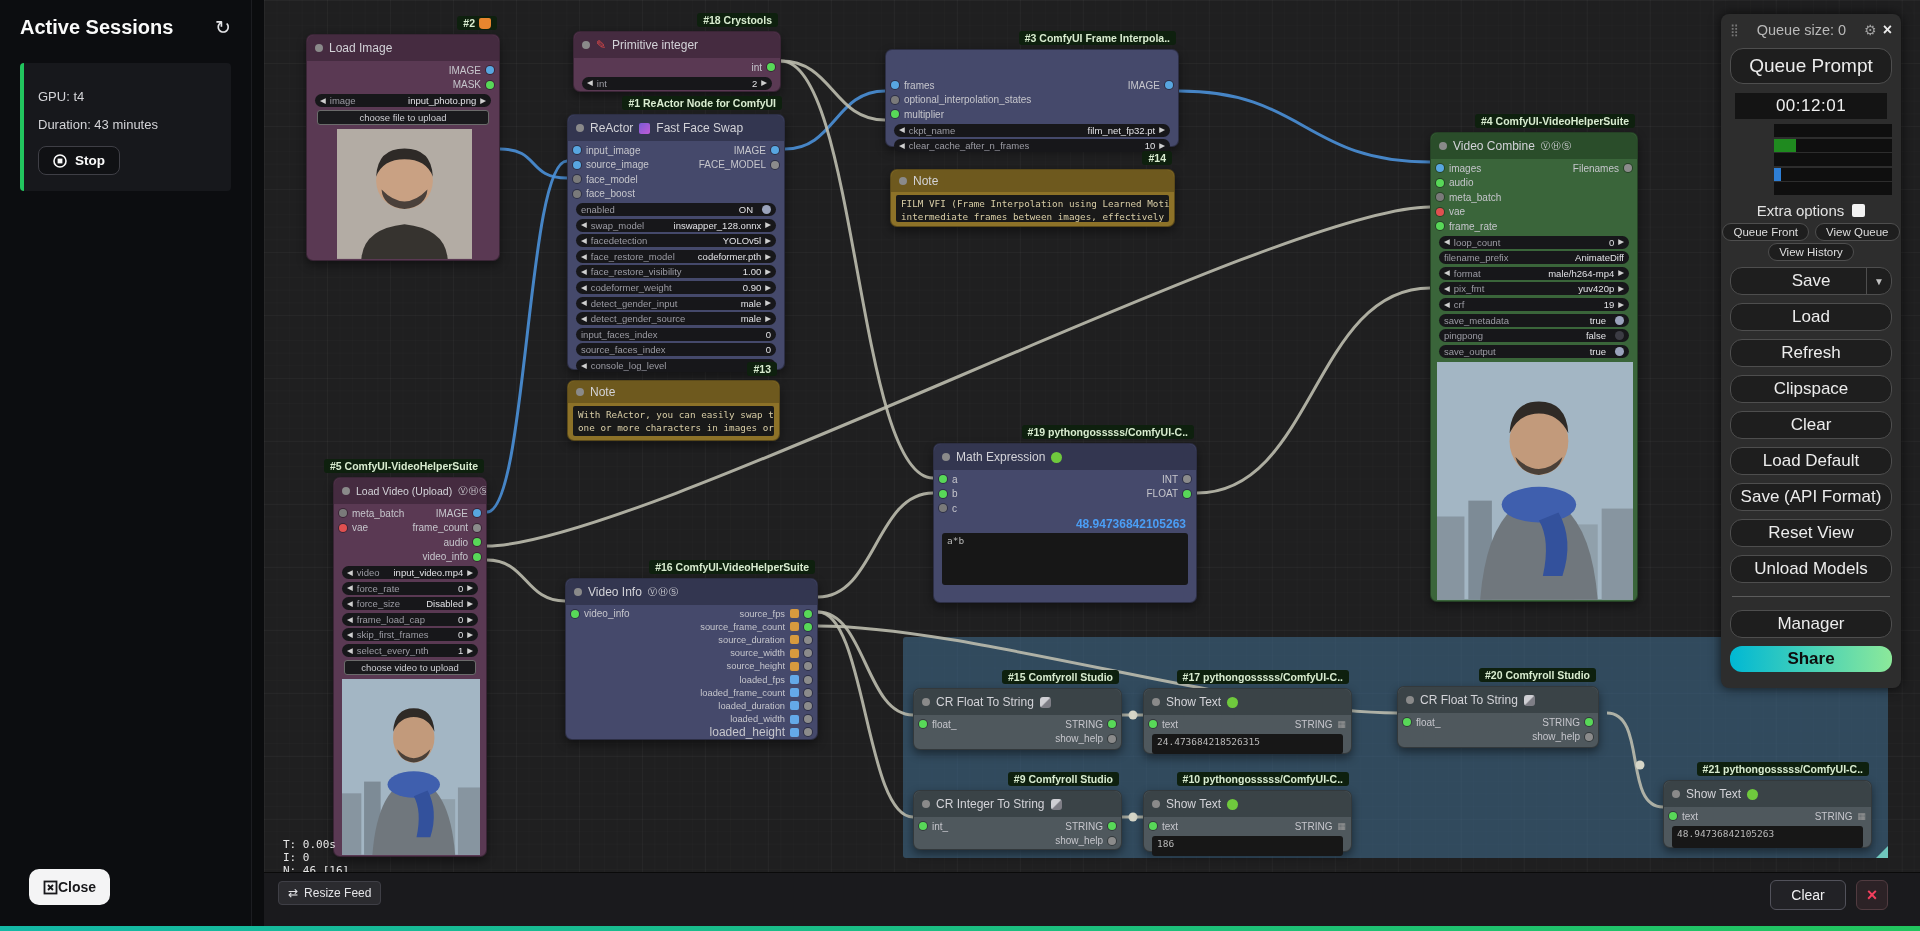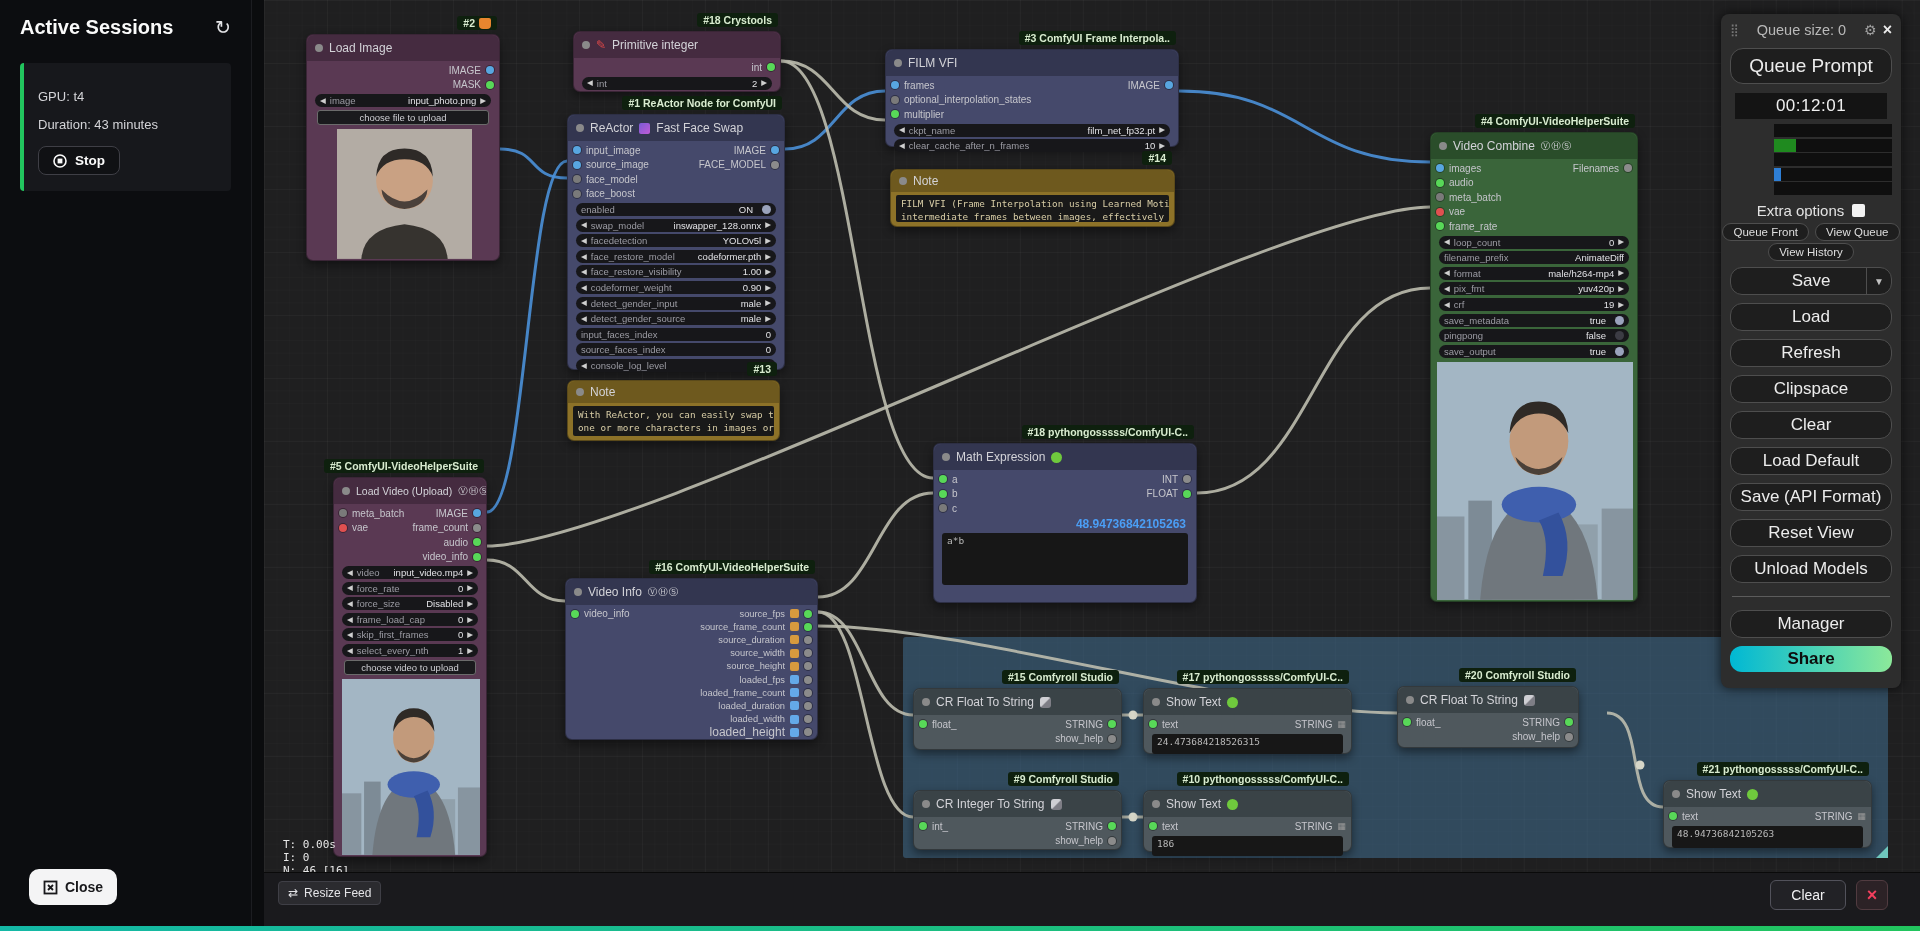--- a/index.html
+++ b/index.html
@@ -12,21 +12,21 @@
   .sb-head{display:flex;justify-content:space-between;align-items:center;}
   .sb-title{color:#fafafa;font-size:20px;font-weight:bold;}
   .sb-refresh{color:#e4e4e7;font-size:19px;cursor:pointer;line-height:1;}
   .session-card{margin-top:24px;background:#17181c;border-left:4px solid #22c55e;border-radius:4px;
     padding:13px 14px 16px 14px;}
   .session-title{color:#4ade80;font-size:13.5px;font-weight:bold;line-height:1.55;}
   .session-meta{color:#d4d4d8;font-size:13px;margin-top:13px;}
   .stop-btn{margin-top:14px;display:inline-flex;align-items:center;gap:8px;background:#101114;
     border:1px solid #3f3f46;border-radius:8px;padding:6px 14px;color:#fafafa;font-size:13.5px;font-weight:600;cursor:pointer;}
   #close-btn{position:absolute;left:29px;top:869px;z-index:9;background:#f4f4f5;border-radius:10px;
-    display:flex;align-items:center;gap:7px;padding:10px 14px;color:#18181b;font-size:14px;font-weight:bold;cursor:pointer;}
+    display:flex;align-items:center;padding:10px 14px;color:#18181b;font-size:14px;font-weight:bold;cursor:pointer;}
 
   
   #canvas{position:absolute;left:264px;top:0;right:0;height:926px;
     background:
       linear-gradient(rgba(255,255,255,.022) 1px,transparent 1px) 0 0/63px 63px,
       linear-gradient(90deg,rgba(255,255,255,.022) 1px,transparent 1px) 0 0/63px 63px,
       linear-gradient(rgba(255,255,255,.012) 1px,transparent 1px) 0 0/12.6px 12.6px,
       linear-gradient(90deg,rgba(255,255,255,.012) 1px,transparent 1px) 0 0/12.6px 12.6px,
       #1f1f20;}
   #links{position:absolute;inset:0;z-index:2;pointer-events:none;}
@@ -296,24 +296,20 @@
             <div class="ndot"></div>
             <span>Note</span>
           </div>
           <div class="notebody" style="top: 25px;">With ReActor, you can easily swap the faces of
 one or more characters in images or videos.</div>
         </div>
         <div class="node" style="left: 621px; top: 49px; width: 294px; height: 98px; background: rgb(69, 73, 107); border: 1px solid rgba(0, 0, 0, 0.35);">
           <div class="badge">
             <span>#3 ComfyUI Frame Interpola..</span>
           </div>
-          <div class="ntitle" style="height: 26px; background: rgb(51, 54, 80);">
-            <div class="ndot"></div>
-            <span>FILM VFI</span>
-          </div>
           <div class="port" style="left: 5px; top: 28px; height: 14.5px;">
             <div class="pdot" style="background: rgb(88, 166, 224);"></div>
             <span>frames</span>
           </div>
           <div class="port" style="left: 5px; top: 42.5px; height: 14.5px;">
             <div class="pdot" style="background: rgb(122, 122, 122);"></div>
             <span>optional_interpolation_states</span>
           </div>
           <div class="port" style="left: 5px; top: 57px; height: 14.5px;">
             <div class="pdot" style="background: rgb(88, 216, 88);"></div>
@@ -581,21 +577,21 @@
             <div class="pdot" style="background: rgb(139, 139, 139);"></div>
           </div>
           <div class="port" style="right: 5px; top: 146.8px; height: 13.2px; font-size: 12px;">
             <span>loaded_height</span>
             <div class="pbox" style="background: rgb(100, 169, 232);"></div>
             <div class="pdot" style="background: rgb(139, 139, 139);"></div>
           </div>
         </div>
         <div class="node" style="left: 669px; top: 443px; width: 264px; height: 160px; background: rgb(69, 73, 107); border: 1px solid rgba(0, 0, 0, 0.35);">
           <div class="badge">
-            <span>#18 pythongosssss/ComfyUI-C..</span>
+            <span>#19 pythongosssss/ComfyUI-C..</span>
           </div>
           <div class="ntitle" style="height: 26px; background: rgb(51, 54, 80);">
             <div class="ndot"></div>
             <span>Math Expression</span>
             <span class="icon-sq" style="background: rgb(111, 201, 61); border-radius: 50%;"></span>
           </div>
           <div class="port" style="left: 5px; top: 28px; height: 14.5px;">
             <div class="pdot" style="background: rgb(88, 216, 88);"></div>
             <span>a</span>
           </div>
@@ -693,21 +689,21 @@
           <div class="port" style="left: 5px; top: 28px; height: 14.5px;">
             <div class="pdot" style="background: rgb(88, 216, 88);"></div>
             <span>text</span>
           </div>
           <div class="port" style="right: 5px; top: 28px; height: 14.5px;">
             <span>STRING</span>
             <span class="pgrid">▦</span>
           </div>
           <div class="warea" style="top: 44.5px; height: 20px;">186</div>
         </div>
-        <div class="node" style="left: 1133px; top: 686px; width: 182px; height: 62px; background: rgb(79, 88, 93); border: 1px solid rgba(0, 0, 0, 0.35); padding-left: 16px;">
+        <div class="node" style="left: 1133px; top: 686px; width: 202px; height: 62px; background: rgb(79, 88, 93); border: 1px solid rgba(0, 0, 0, 0.35); padding-left: 16px;">
           <div class="badge">
             <span>#20 Comfyroll Studio</span>
           </div>
           <div class="ntitle" style="height: 26px; background: rgb(58, 67, 71);">
             <div class="ndot"></div>
             <span>CR Float To String</span>
             <span class="icon-sq" style="background: linear-gradient(135deg, rgb(207, 207, 212) 45%, rgb(126, 126, 134) 55%); border-radius: 3px;"></span>
           </div>
           <div class="port" style="left: 5px; top: 28px; height: 14.5px;">
             <div class="pdot" style="background: rgb(88, 216, 88);"></div>

